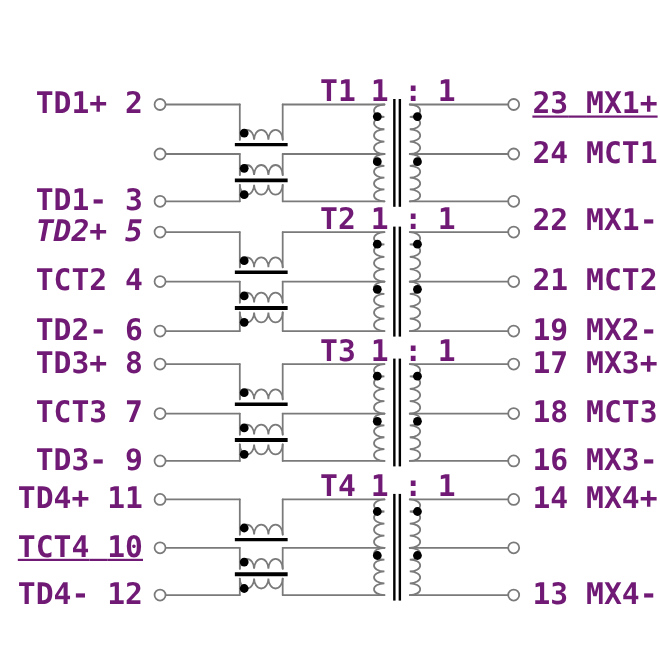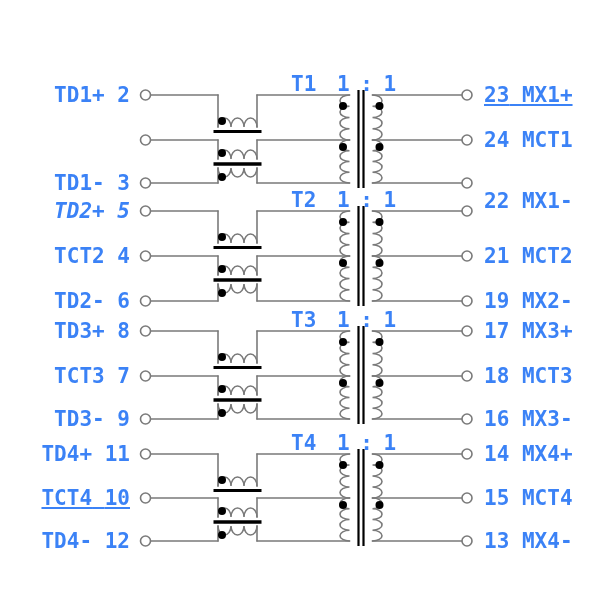--- a/index.html
+++ b/index.html
@@ -1,20 +1,20 @@
 <!DOCTYPE html>
 <html><head>
 <meta charset="utf-8">
 <style>
   html,body{margin:0;padding:0;background:#ffffff;}
   #stage{position:relative;width:600px;height:600px;background:#ffffff;overflow:hidden;
          font-family:"DejaVu Sans Mono","Liberation Mono",monospace;}
   #schematic-svg{position:absolute;left:0;top:0;}
-  .lbl{position:absolute;font-weight:bold;font-size:21px;line-height:22px;height:22px;
-       color:#3b82f6;white-space:pre;}
+  .lbl{position:absolute;font-weight:bold;font-size:27px;line-height:22px;height:22px;
+       color:#701a75;white-space:pre;}
   .lbl.left{right:470px;text-align:right;}
   .lbl.right{left:484px;}
   .lbl.tname{left:291px;}
   .lbl.ratio{left:337px;letter-spacing:-1px;}
 </style>
 </head>
 <body>
 
 <div id="stage">
   <svg id="schematic-svg" width="600" height="600" viewBox="0 0 600 600">
@@ -203,16 +203,15 @@
     <div class="lbl right" style="top: 320px;"><span>17</span> <span>MX3+</span></div>
     <div class="lbl left" style="top: 365px; margin-left: 20px;"><span>TCT3</span> <span>7</span></div>
     <div class="lbl right" style="top: 365px;"><span>18</span> <span>MCT3</span></div>
     <div class="lbl left" style="top: 408px;"><span>TD3-</span> <span>9</span></div>
     <div class="lbl right" style="top: 408px;"><span>16</span> <span>MX3-</span></div>
     <div class="lbl tname" style="top: 432px;"><span>T4</span></div>
     <div class="lbl ratio" style="top: 432px;"><span>1 : 1</span></div>
     <div class="lbl left" style="top: 443px;"><span>TD4+</span> <span>11</span></div>
     <div class="lbl right" style="top: 443px;"><span>14</span> <span>MX4+</span></div>
     <div class="lbl left" style="top: 487px; text-decoration: underline;"><span>TCT4</span> <span>10</span></div>
-    <div class="lbl right" style="top: 487px;"><span>15</span> <span>MCT4</span></div>
     <div class="lbl left" style="top: 530px;"><span>TD4-</span> <span>12</span></div>
     <div class="lbl right" style="top: 530px;"><span>13</span> <span>MX4-</span></div>
   </div>
 
 </body></html>

